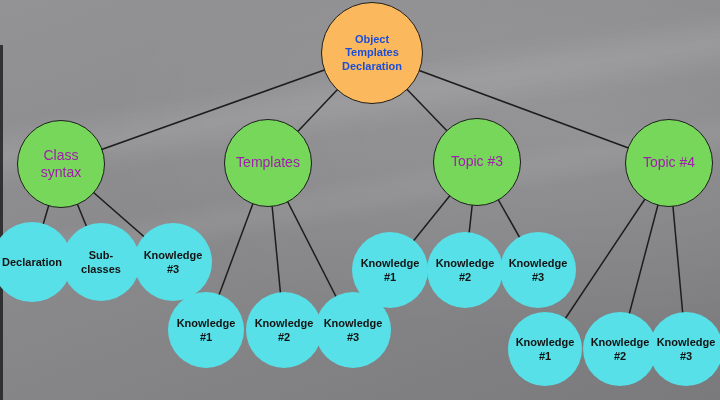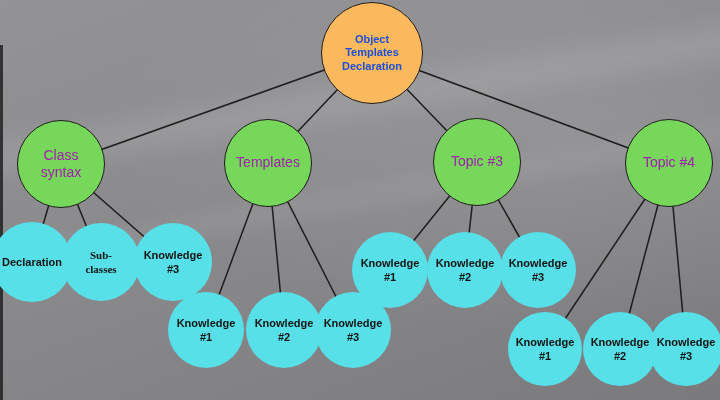--- a/index.html
+++ b/index.html
@@ -65,21 +65,21 @@
       </div>
       <div class="node topic" style="left: 433px; top: 118px; width: 88px; height: 88px; background: rgb(119, 215, 90); border: 1.6px solid rgb(29, 29, 29);">
         <div class="ln">Topic #3</div>
       </div>
       <div class="node topic" style="left: 625px; top: 119px; width: 88px; height: 88px; background: rgb(119, 215, 90); border: 1.6px solid rgb(29, 29, 29); justify-content: center;">
         <div class="ln">Topic #4</div>
       </div>
       <div class="node leaf" style="left: -8px; top: 222px; width: 80px; height: 80px; background: rgb(87, 224, 232);">
         <div class="ln">Declaration</div>
       </div>
-      <div class="node leaf" style="left: 62px; top: 223px; width: 78px; height: 78px; background: rgb(87, 224, 232); font-family: Liberation Serif, serif;">
+      <div class="node leaf" style="left: 62px; top: 223px; width: 78px; height: 78px; background: rgb(87, 224, 232);">
         <div class="ln">Sub-</div>
         <div class="ln">classes</div>
       </div>
       <div class="node leaf" style="left: 134px; top: 223px; width: 78px; height: 78px; background: rgb(87, 224, 232);">
         <div class="ln">Knowledge</div>
         <div class="ln">#3</div>
       </div>
       <div class="node leaf" style="left: 168px; top: 292px; width: 76px; height: 76px; background: rgb(87, 224, 232);">
         <div class="ln">Knowledge</div>
         <div class="ln">#1</div>

